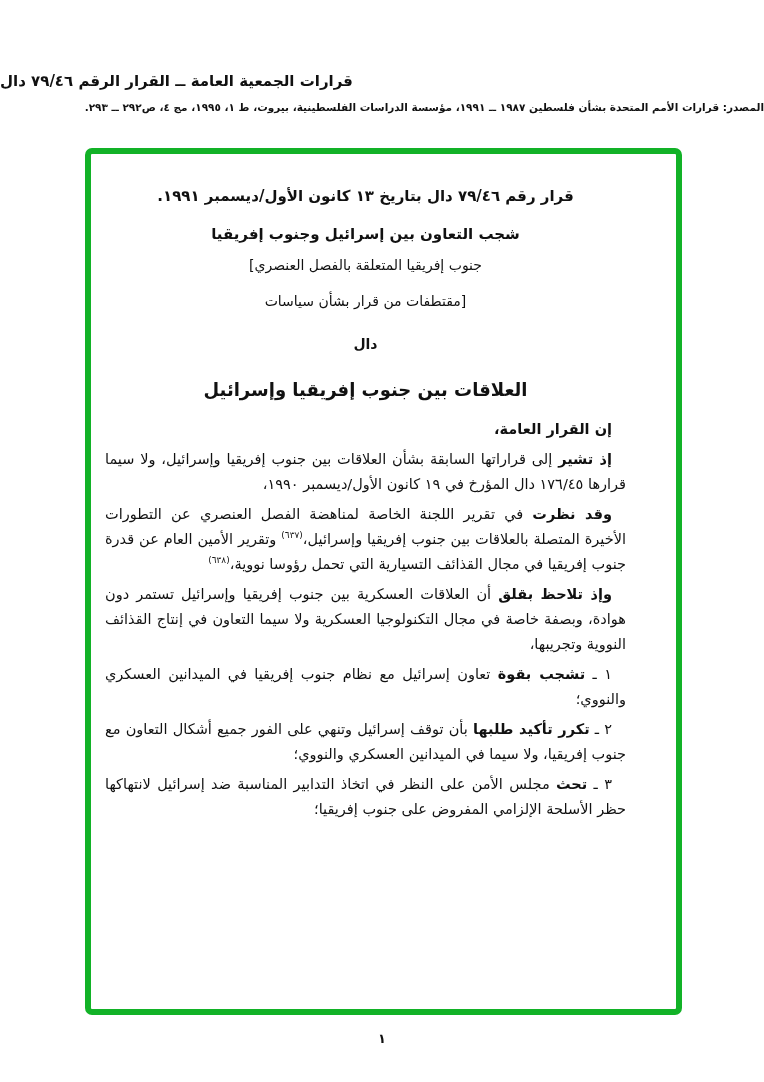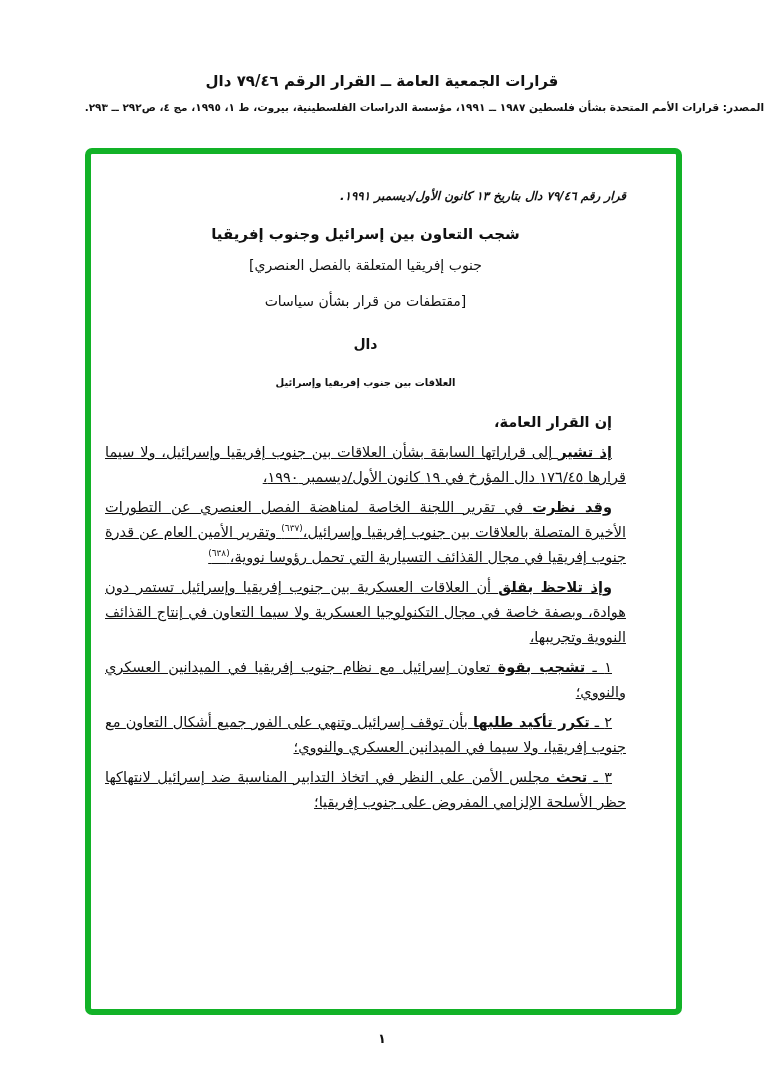--- a/index.html
+++ b/index.html
@@ -6,51 +6,51 @@
   body{
     width:764px;height:1082px;background:#ffffff;position:relative;
     font-family:"DejaVu Sans",sans-serif;color:#111;
     -webkit-font-smoothing:antialiased;
   }
   .page{position:absolute;inset:0;overflow:hidden;}
 
   
   .header-title{
     position:absolute;top:72px;left:0;width:100%;
-    text-align:center;font-weight:bold;font-size:15px;
+    text-align:left;font-weight:bold;font-size:15px;
     direction:rtl;letter-spacing:.2px;
   }
   .source-line{
     position:absolute;top:101px;left:0;width:100%;
     text-align:right;font-weight:bold;font-size:10.5px;
     direction:rtl;
   }
 
   
   .frame{
     position:absolute;left:85px;top:148px;width:597px;height:867px;
     box-sizing:border-box;border:6px solid #12b227;border-radius:7px;
     background:#fff;
   }
   .content{
     direction:rtl;
     padding:26px 50px 0 14px;
     font-size:14.5px;line-height:25px;
   }
 
-  .title-line{margin:4px 0 0;text-align:right;font-weight:bold;font-size:12px;font-style:italic;}
+  .title-line{margin:4px 0 0;text-align:center;font-weight:bold;font-size:15px;}
   .subtitle{margin:13px 0 0;text-align:center;font-weight:bold;font-size:15px;}
   .bracket{margin:7px 0 0;text-align:center;font-size:14px;line-height:23px;}
   .bracket.first{margin-top:13px;}
   .section-letter{margin:19px 0 0;text-align:center;font-weight:bold;font-size:14px;}
-  .section-title{margin:13px 0 0;text-align:center;font-weight:bold;font-size:10px;}
+  .section-title{margin:20px 0 0;text-align:center;font-weight:bold;font-size:18px;}
   .opening{margin:15px 0 0;font-weight:bold;text-indent:14px;}
 
   .body-par{
-    margin:5px 0 0;text-align:justify;text-indent:14px;text-decoration:underline;
+    margin:5px 0 0;text-align:justify;text-indent:14px;
   }
   .body-par b{font-weight:bold;}
   sup{font-size:9px;line-height:0;vertical-align:6px;}
 
   
   .footnotes{margin-top:42px;direction:rtl;}
   .fn-rule{width:92px;height:2px;background:#111;margin:0 0 8px auto;}
   .fn{
     margin:0 0 2px;width:408px;margin-right:auto;margin-left:112px;
     font-size:11px;line-height:20px;text-align:right;

